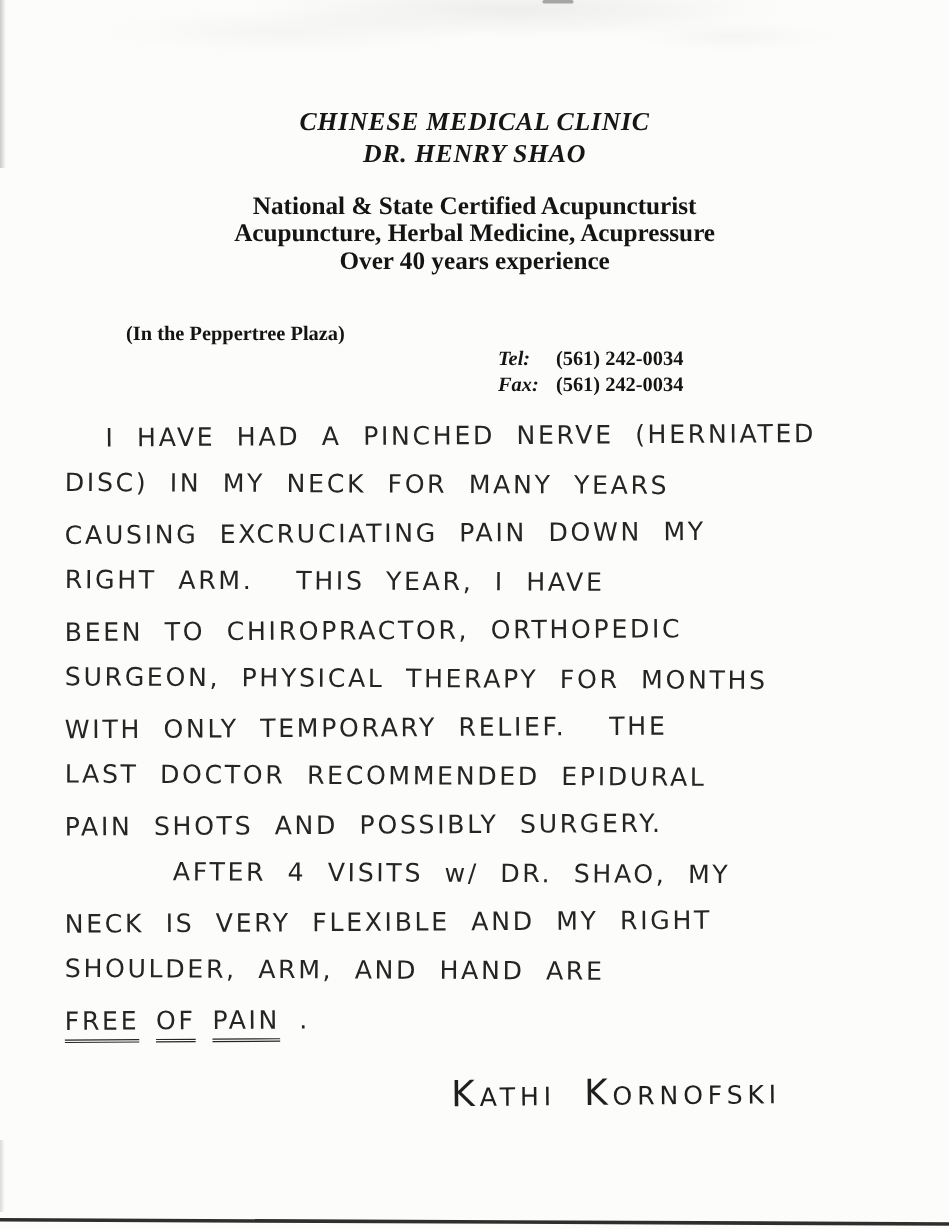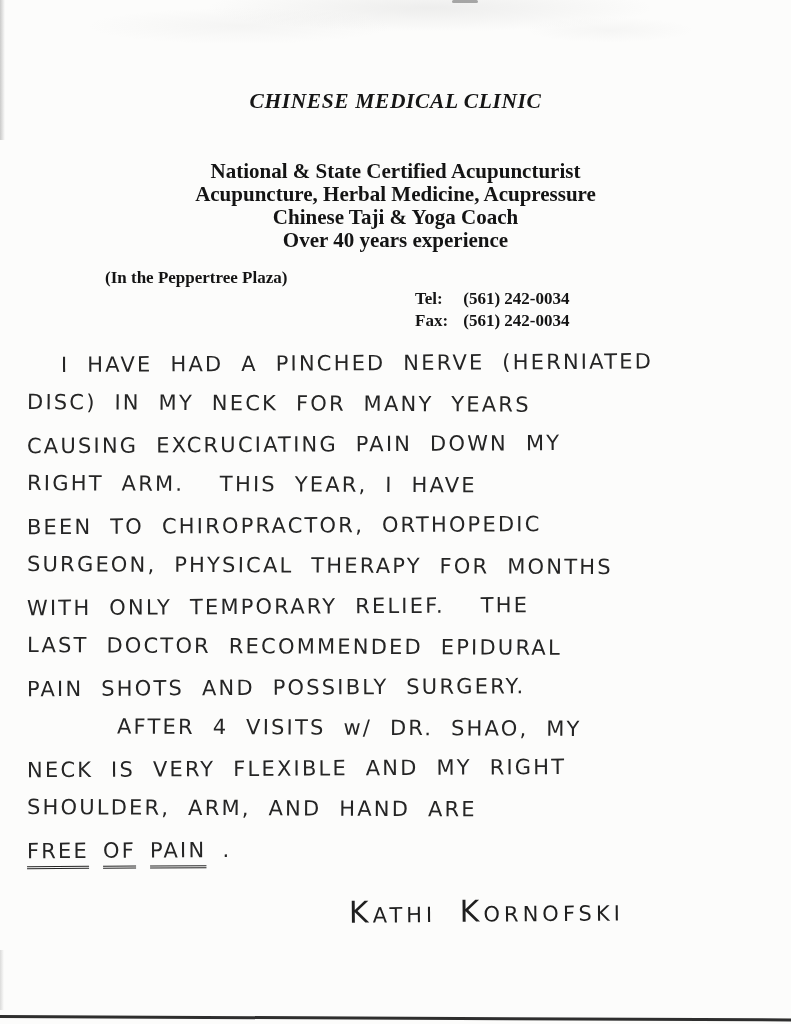--- a/index.html
+++ b/index.html
@@ -56,24 +56,24 @@
   }
   .contact {
     position: absolute; top: 267px; left: 0; width: 100%;
     font-weight: 700;
     font-size: 17px;
     line-height: 21.5px;
     color: #141414;
   }
   .address-col { position: absolute; left: 105px; top: 0; }
   .phone-col { position: absolute; left: 415px; top: 21px; }
-  .phone-row .p-label { display: inline-block; min-width: 44px; }
+  .phone-row .p-label { display: inline-block; min-width: 44px; font-style: italic; }
   
   .handwriting {
-    position: absolute; top: 351px; left: 27px; width: 730px;
+    position: absolute; top: 351px; left: 54px; width: 730px;
     font-family: "DejaVu Sans", sans-serif;
     color: #252525;
     font-size: 21px;
     letter-spacing: 2.2px;
     word-spacing: 9px;
   }
   .hw-line {
     height: 40.5px;
     white-space: pre;
   }
@@ -106,26 +106,26 @@
 <body>
 
 <div class="page">
 
   <div class="edge-strip"></div>
   <div class="edge-strip-low"></div>
   <div class="top-mark"></div>
 
   <div class="clinic-title">
     <div>CHINESE MEDICAL CLINIC</div>
+    <div>DR. HENRY SHAO</div>
   </div>
 
   <div class="credentials">
     <div>National &amp; State Certified Acupuncturist</div>
     <div>Acupuncture, Herbal Medicine, Acupressure</div>
-    <div>Chinese Taji &amp; Yoga Coach</div>
     <div>Over 40 years experience</div>
   </div>
 
   <div class="contact">
     <div class="address-col">
       <div>(In the Peppertree Plaza)</div>
     </div>
     <div class="phone-col">
       <div class="phone-row">
         <span class="p-label">Tel:</span>

